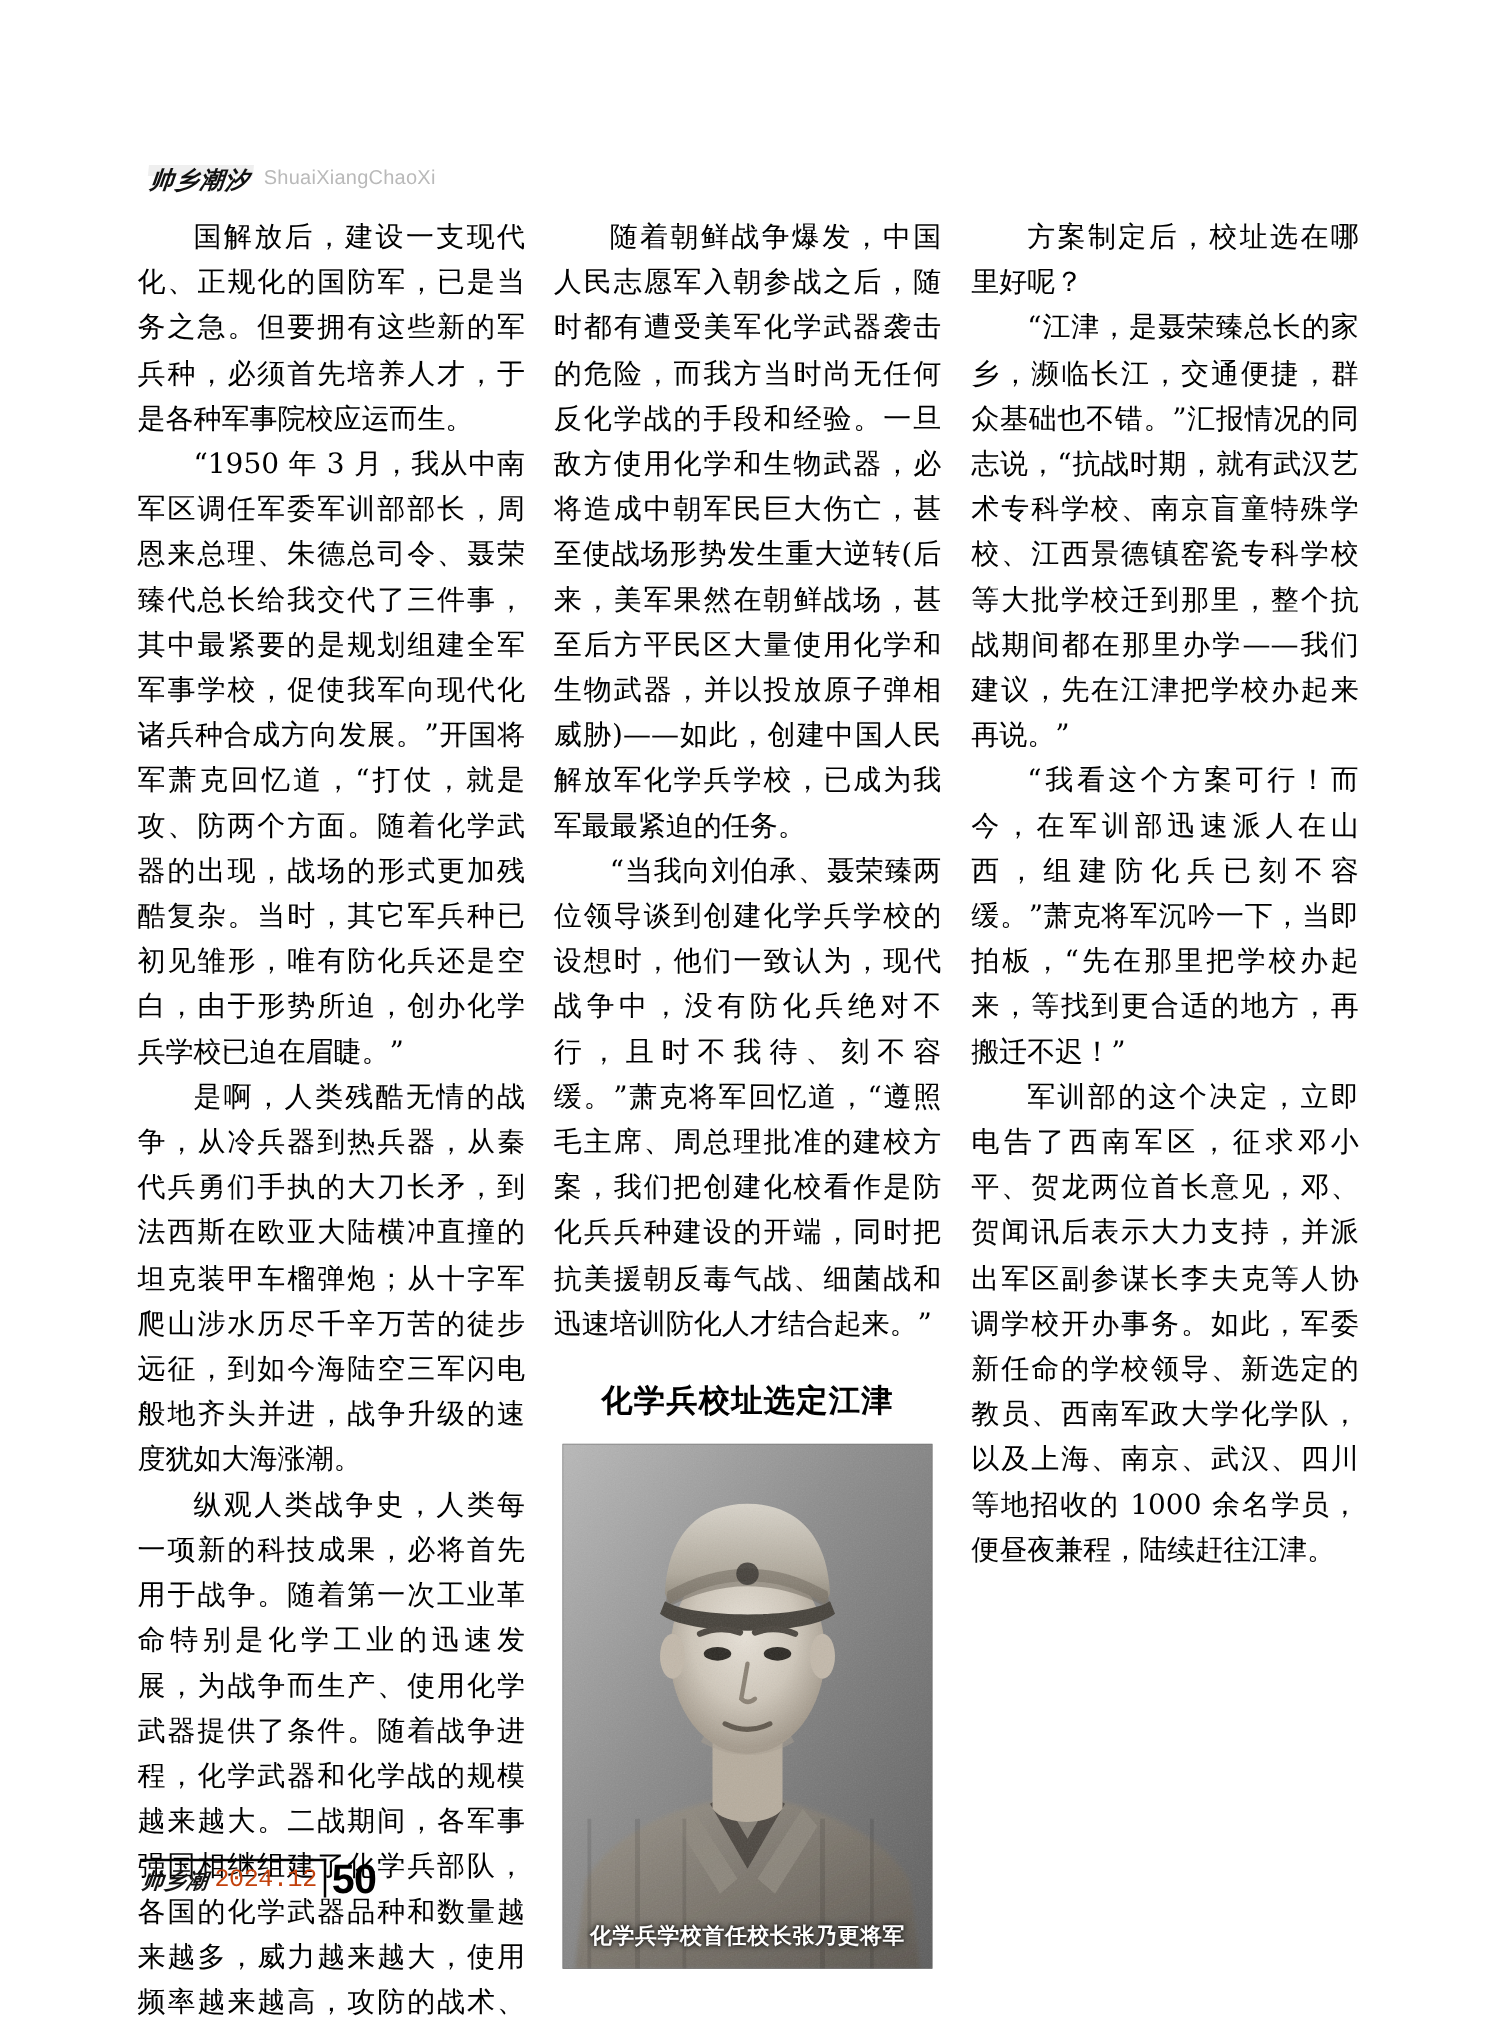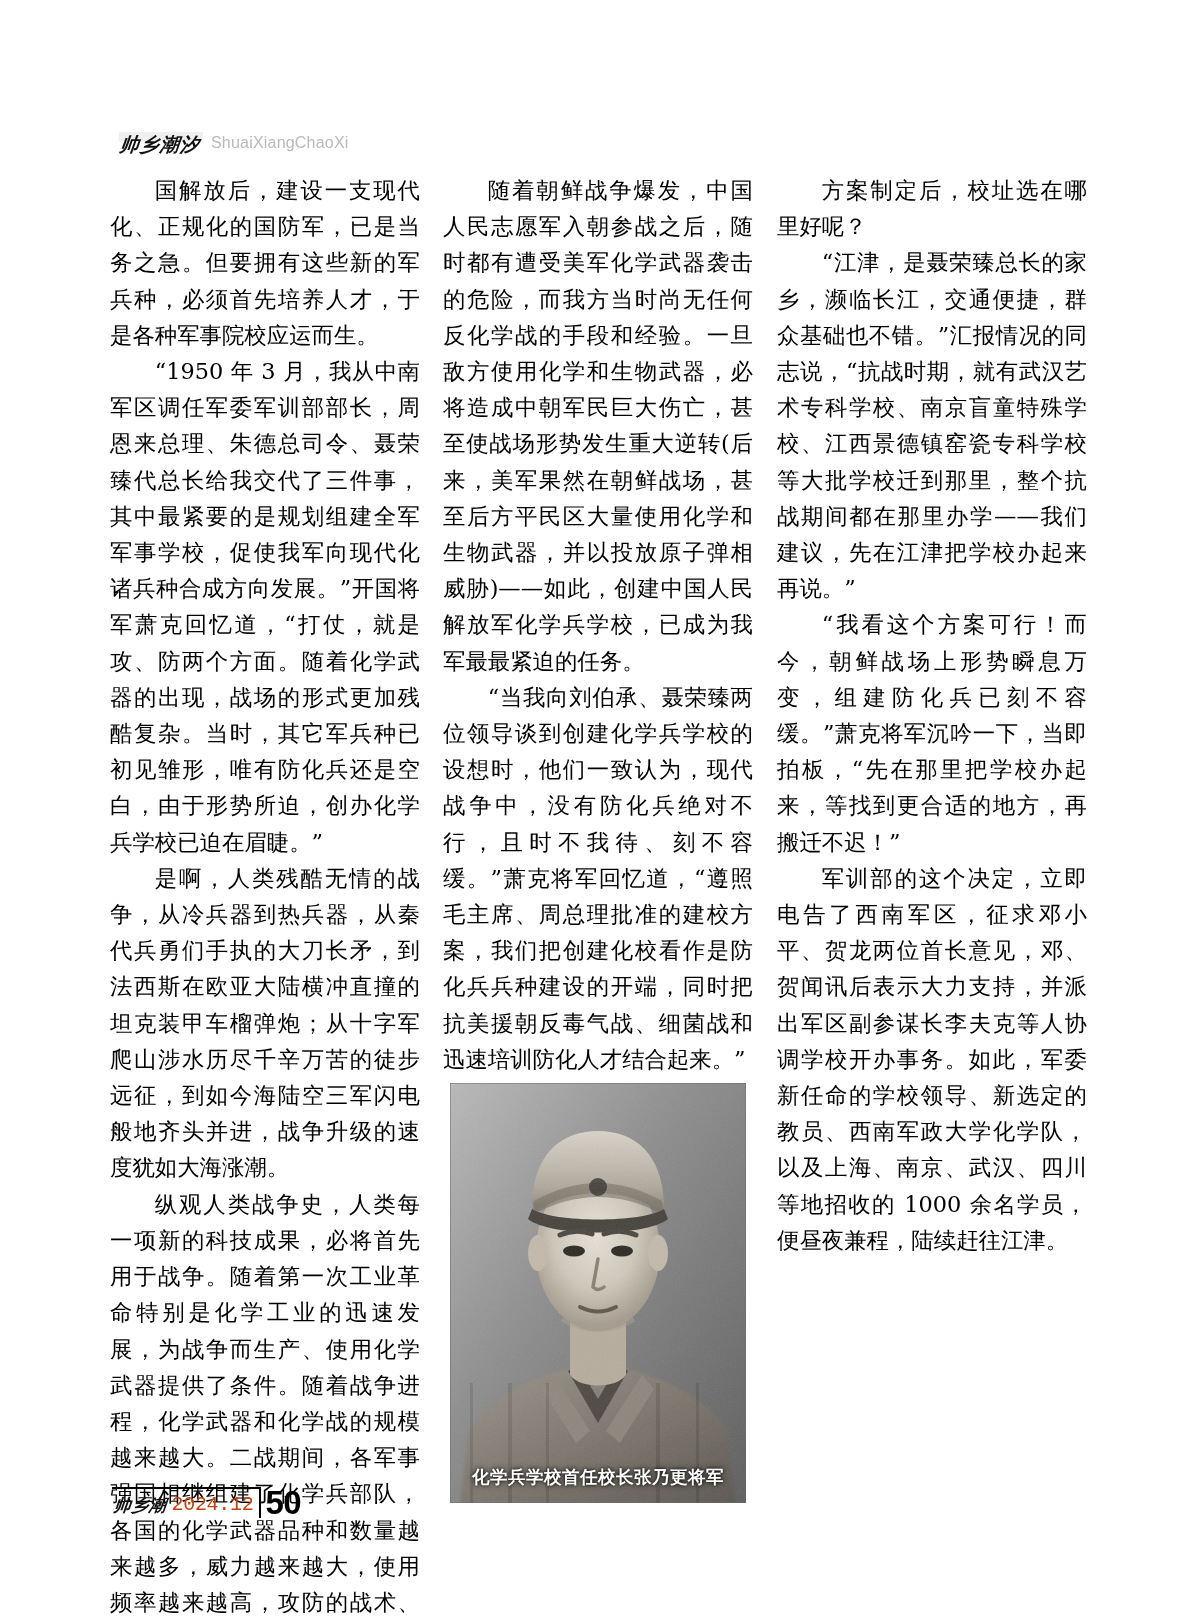--- a/index.html
+++ b/index.html
@@ -170,20 +170,21 @@
     <p>国解放后，建设一支现代化、正规化的国防军，已是当务之急。但要拥有这些新的军兵种，必须首先培养人才，于是各种军事院校应运而生。</p>
     <p>“1950 年 3 月，我从中南军区调任军委军训部部长，周恩来总理、朱德总司令、聂荣臻代总长给我交代了三件事，其中最紧要的是规划组建全军军事学校，促使我军向现代化诸兵种合成方向发展。”开国将军萧克回忆道，“打仗，就是攻、防两个方面。随着化学武器的出现，战场的形式更加残酷复杂。当时，其它军兵种已初见雏形，唯有防化兵还是空白，由于形势所迫，创办化学兵学校已迫在眉睫。”</p>
     <p>是啊，人类残酷无情的战争，从冷兵器到热兵器，从秦代兵勇们手执的大刀长矛，到法西斯在欧亚大陆横冲直撞的坦克装甲车榴弹炮；从十字军爬山涉水历尽千辛万苦的徒步远征，到如今海陆空三军闪电般地齐头并进，战争升级的速度犹如大海涨潮。</p>
     <p>纵观人类战争史，人类每一项新的科技成果，必将首先用于战争。随着第一次工业革命特别是化学工业的迅速发展，为战争而生产、使用化学武器提供了条件。随着战争进程，化学武器和化学战的规模越来越大。二战期间，各军事强国相继组建了化学兵部队，各国的化学武器品种和数量越来越多，威力越来越大，使用频率越来越高，攻防的战术、技术也有了更新的发展。其中侵华日军 731 和 516 部队，就是分别研发细菌战、化学战的秘密机构；并在中国土地上频频使用化学和细菌武</p>
   </div>
 
   <div class="col" id="col2">
     <p>随着朝鲜战争爆发，中国人民志愿军入朝参战之后，随时都有遭受美军化学武器袭击的危险，而我方当时尚无任何反化学战的手段和经验。一旦敌方使用化学和生物武器，必将造成中朝军民巨大伤亡，甚至使战场形势发生重大逆转(后来，美军果然在朝鲜战场，甚至后方平民区大量使用化学和生物武器，并以投放原子弹相威胁)——如此，创建中国人民解放军化学兵学校，已成为我军最最紧迫的任务。</p>
     <p>“当我向刘伯承、聂荣臻两位领导谈到创建化学兵学校的设想时，他们一致认为，现代战争中，没有防化兵绝对不行，且时不我待、刻不容缓。”萧克将军回忆道，“遵照毛主席、周总理批准的建校方案，我们把创建化校看作是防化兵兵种建设的开端，同时把抗美援朝反毒气战、细菌战和迅速培训防化人才结合起来。”</p>
 
+    <div class="section-head">化学兵校址选定江津</div>
 
     <div class="photo-wrap">
       <svg width="296" height="420" viewBox="0 0 296 420">
         <defs>
           <linearGradient id="bgGrad" x1="0" y1="0" x2="1" y2="1">
             <stop offset="0%" stop-color="#b9b9b9"></stop>
             <stop offset="40%" stop-color="#8e8e8e"></stop>
             <stop offset="100%" stop-color="#5d5d5d"></stop>
           </linearGradient>
           <radialGradient id="faceGrad" cx="48%" cy="40%" r="62%">
@@ -259,21 +260,21 @@
           <rect x="246" y="300" width="3" height="120" fill="#000"></rect>
         </g>
       </svg>
       <div class="photo-caption">化学兵学校首任校长张乃更将军</div>
     </div>
   </div>
 
   <div class="col" id="col3">
     <p>方案制定后，校址选在哪里好呢？</p>
     <p>“江津，是聂荣臻总长的家乡，濒临长江，交通便捷，群众基础也不错。”汇报情况的同志说，“抗战时期，就有武汉艺术专科学校、南京盲童特殊学校、江西景德镇窑瓷专科学校等大批学校迁到那里，整个抗战期间都在那里办学——我们建议，先在江津把学校办起来再说。”</p>
-    <p>“我看这个方案可行！而今，朝鲜战场上形势瞬息万变，组建防化兵已刻不容缓。”萧克将军沉吟一下，当即拍板，“先在那里把学校办起来，等找到更合适的地方，再搬迁不迟！”</p>
+    <p>“我看这个方案可行！而今，在军训部迅速派人在山西，组建防化兵已刻不容缓。”萧克将军沉吟一下，当即拍板，“先在那里把学校办起来，等找到更合适的地方，再搬迁不迟！”</p>
     <p>军训部的这个决定，立即电告了西南军区，征求邓小平、贺龙两位首长意见，邓、贺闻讯后表示大力支持，并派出军区副参谋长李夫克等人协调学校开办事务。如此，军委新任命的学校领导、新选定的教员、西南军政大学化学队，以及上海、南京、武汉、四川等地招收的 1000 余名学员，便昼夜兼程，陆续赶往江津。</p>
 
   </div>
 
   <div class="footer">
     <div class="footer-inner">
       <span class="footer-logo">帅乡潮</span>
       <span class="footer-date">2024.12</span>
     </div>
     <span class="footer-page">50</span>

